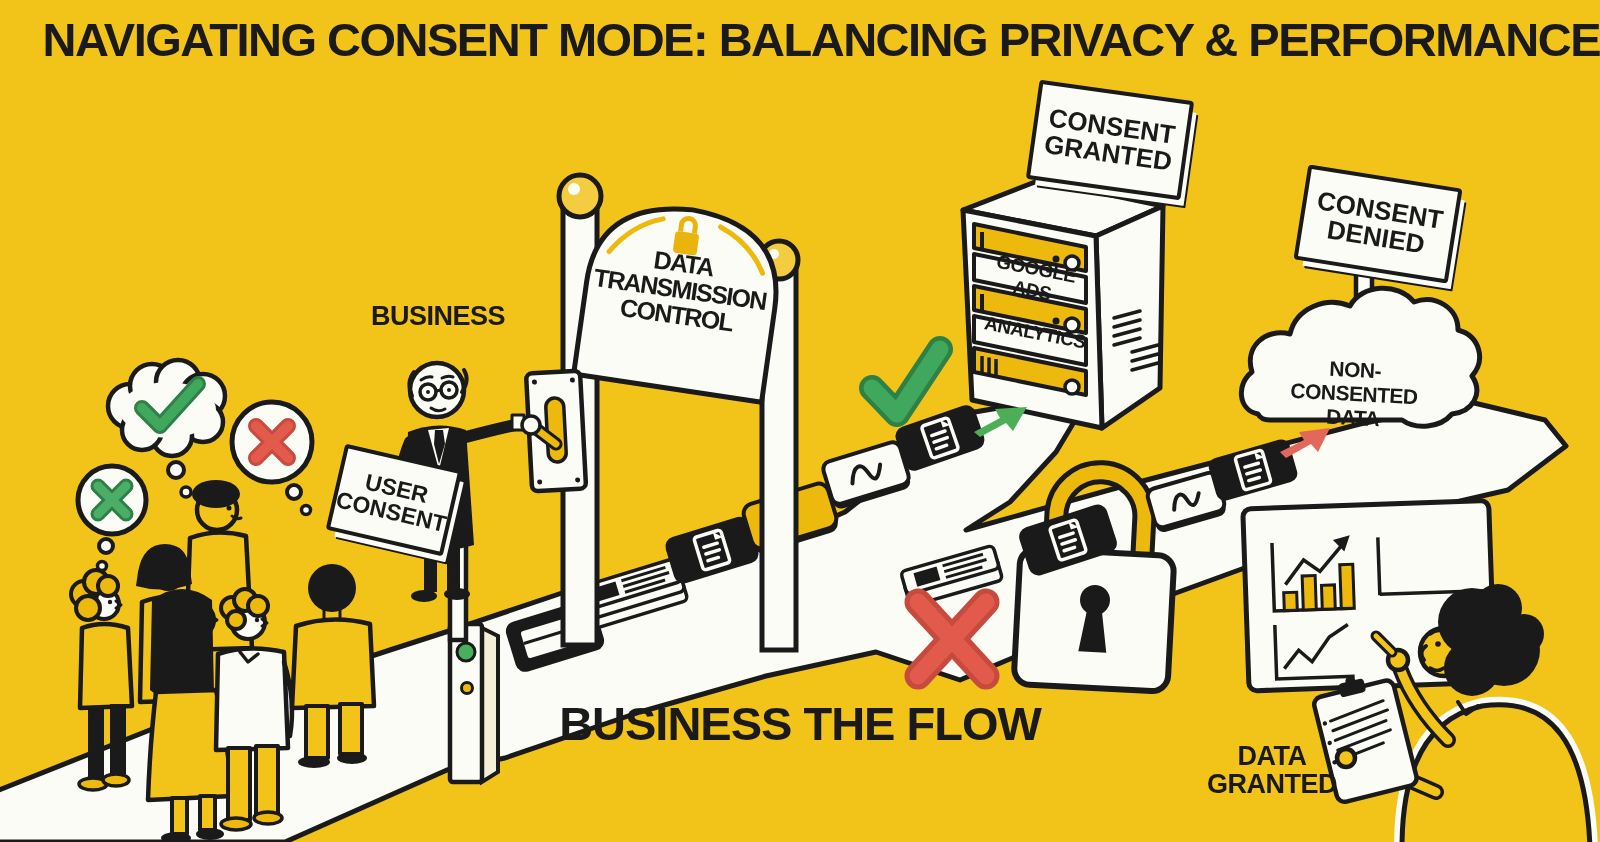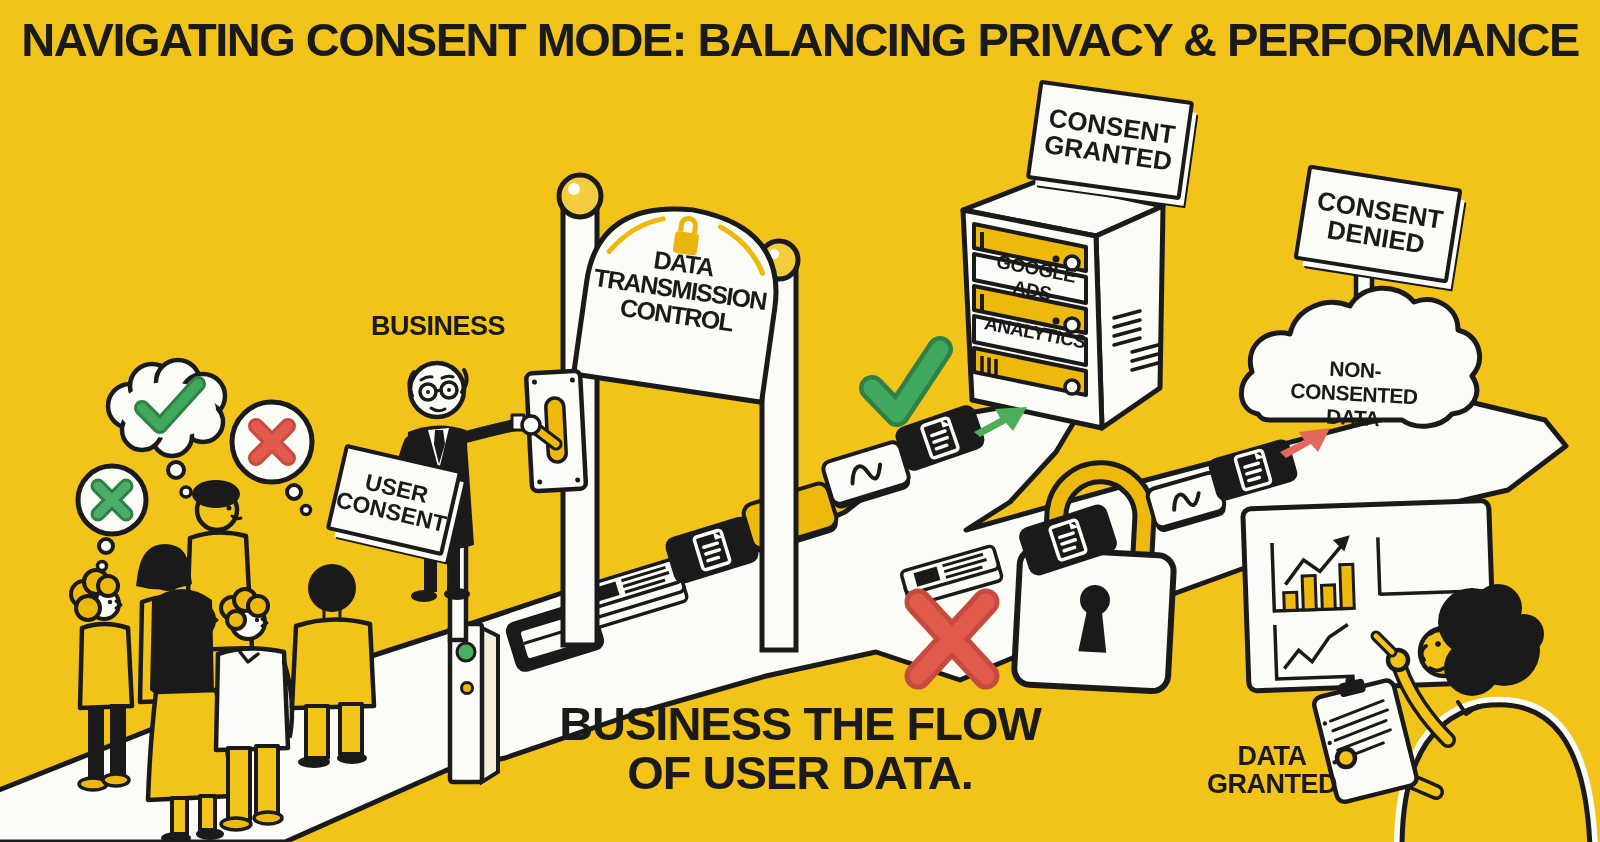--- a/index.html
+++ b/index.html
@@ -1,23 +1,23 @@
 <!DOCTYPE html>
 <html><head>
 <meta charset="utf-8">
 <style>
   html,body{margin:0;padding:0;background:#F2C318;}
   #stage{position:relative;width:1600px;height:842px;overflow:hidden;background:#F2C318;
          font-family:"Liberation Sans",sans-serif;color:#1A1A1A;}
   #art{position:absolute;left:0;top:0;width:1600px;height:842px;}
   .label{position:absolute;font-weight:bold;text-align:center;line-height:1.04;}
   .nowrap{white-space:nowrap;}
-  .title{left:0;top:16px;width:1600px;font-size:47px;letter-spacing:-1.5px;}
+  .title{left:0;top:16px;width:1600px;font-size:47px;letter-spacing:-1.5px;text-align:right;}
   .tagline{left:510px;top:700px;width:580px;font-size:47px;letter-spacing:-1px;}
-  .business{left:368px;top:312px;width:140px;font-size:27px;letter-spacing:-0.5px;}
+  .business{left:368px;top:302px;width:140px;font-size:27px;letter-spacing:-0.5px;}
   .analyst{left:1192px;top:742px;width:160px;font-size:27px;letter-spacing:-0.5px;}
   .gate-text{left:588px;top:250px;width:184px;font-size:25px;letter-spacing:-1.5px;
              transform:rotate(8deg);}
   .panel{position:absolute;background:#FCFCF7;border:4px solid #1A1A1A;border-radius:4px;
          display:flex;flex-direction:column;align-items:center;justify-content:center;
          font-weight:bold;text-align:center;line-height:1.05;
          box-shadow:7px 8px 0 -3px #FCFCF7, 9px 10px 0 -3px #1A1A1A;}
   .p-user{left:334px;top:456px;width:112px;height:80px;font-size:23px;transform:rotate(13deg);}
   .p-granted{left:1032px;top:90px;width:148px;height:92px;font-size:26px;transform:rotate(8deg);}
   .p-denied{left:1300px;top:176px;width:148px;height:88px;font-size:26px;transform:rotate(9deg);}
@@ -390,21 +390,20 @@
   <div>DENIED</div>
 </div>
 
 <div class="cloud-label">
   <div>NON-CONSENTED</div>
   <div>DATA</div>
 </div>
 
 <div class="label tagline">
   <div class="nowrap">BUSINESS THE FLOW</div>
-  <div class="nowrap">OF USER DATA.</div>
 </div>
 
 <div class="label analyst">
   <div>DATA</div>
   <div>GRANTED</div>
 </div>
 
 </div>
 
 </body></html>

